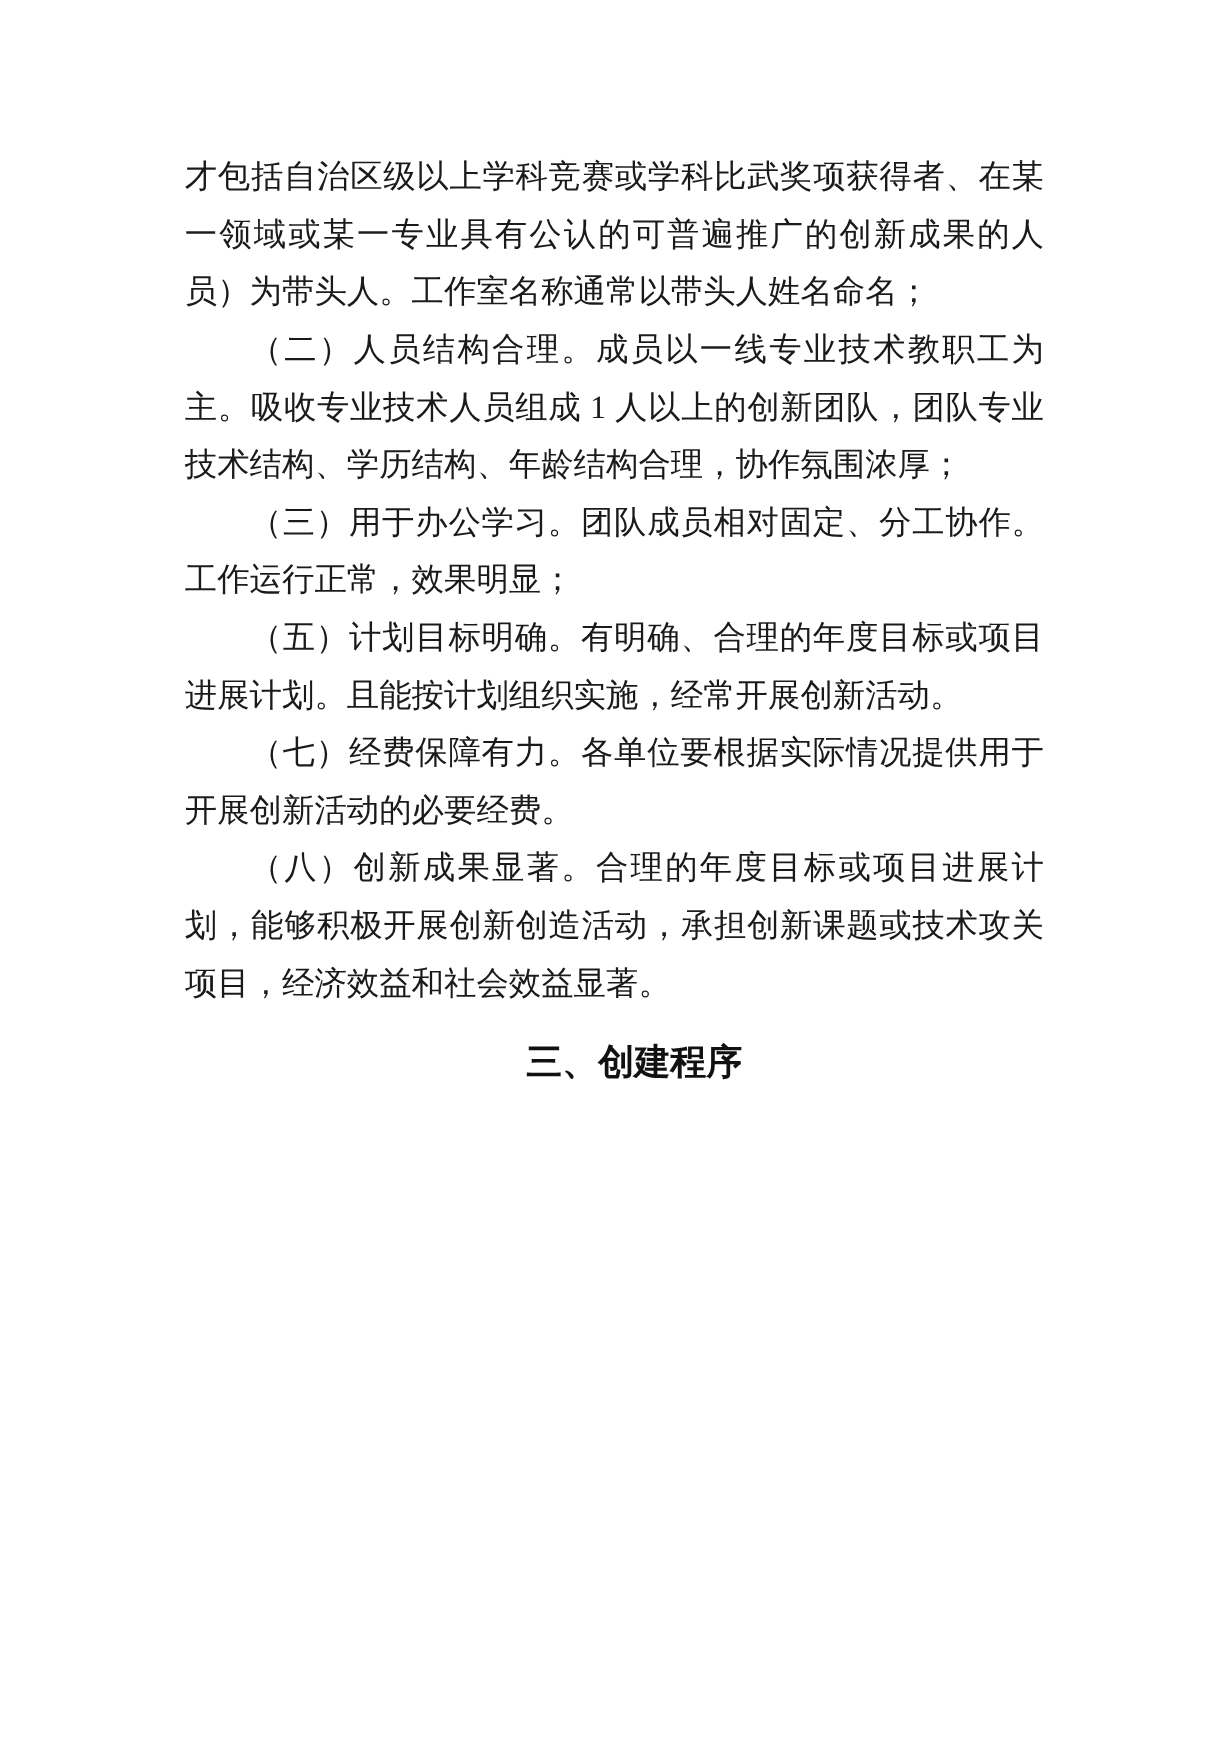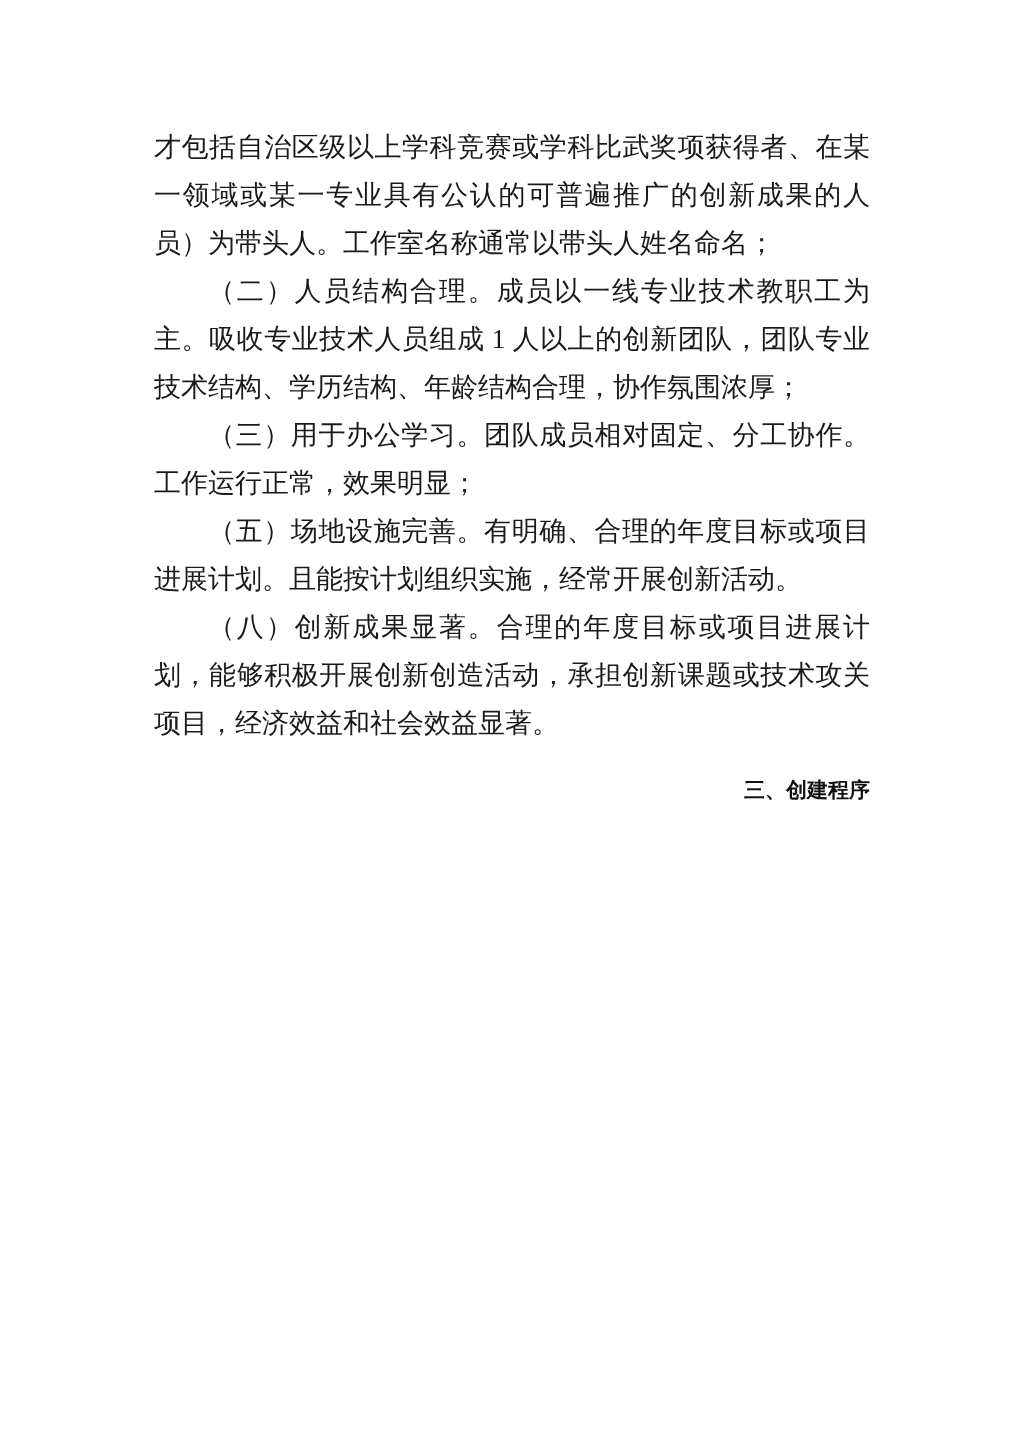--- a/index.html
+++ b/index.html
@@ -32,34 +32,35 @@
     text-align: justify;
   }
   .para.indent {
     text-indent: 2em;
   }
   .heading {
     margin: 18px 0 0 0;
     padding: 0;
     font-family: "Liberation Sans", "DejaVu Sans", sans-serif;
     font-weight: 700;
-    font-size: 21px;
+    font-size: 30px;
     line-height: 50px;
     color: #111111;
-    text-align: right;
+    text-align: center;
   }
   .heading.indent {
     text-indent: 33px;
   }
 </style>
 </head>
 <body>
 
 <div class="page">
   <div class="content">
       <p class="para">才包括自治区级以上学科竞赛或学科比武奖项获得者、在某一领域或某一专业具有公认的可普遍推广的创新成果的人员）为带头人。工作室名称通常以带头人姓名命名；</p>
       <p class="para indent">（二）人员结构合理。成员以一线专业技术教职工为主。吸收专业技术人员组成 1 人以上的创新团队，团队专业技术结构、学历结构、年龄结构合理，协作氛围浓厚；</p>
       <p class="para indent">（三）用于办公学习。团队成员相对固定、分工协作。工作运行正常，效果明显；</p>
-      <p class="para indent">（五）场地设施完善。有明确、合理的年度目标或项目进展计划。且能按计划组织实施，经常开展创新活动。</p>
+      <p class="para indent">（五）计划目标明确。有明确、合理的年度目标或项目进展计划。且能按计划组织实施，经常开展创新活动。</p>
+      <p class="para indent">（七）经费保障有力。各单位要根据实际情况提供用于开展创新活动的必要经费。</p>
       <p class="para indent">（八）创新成果显著。合理的年度目标或项目进展计划，能够积极开展创新创造活动，承担创新课题或技术攻关项目，经济效益和社会效益显著。</p>
       <h2 class="heading indent">三、创建程序</h2>
     </div>
 </div>
 
 </body></html>

